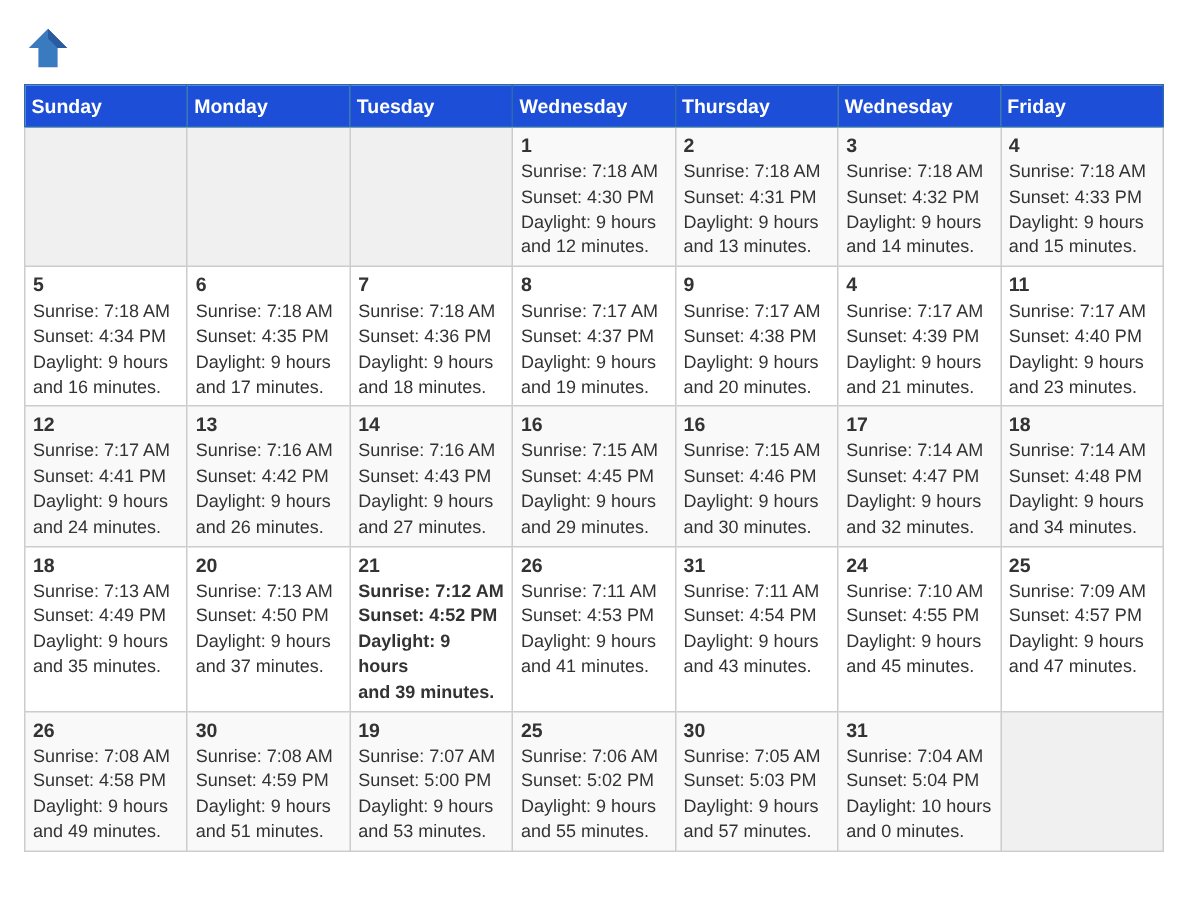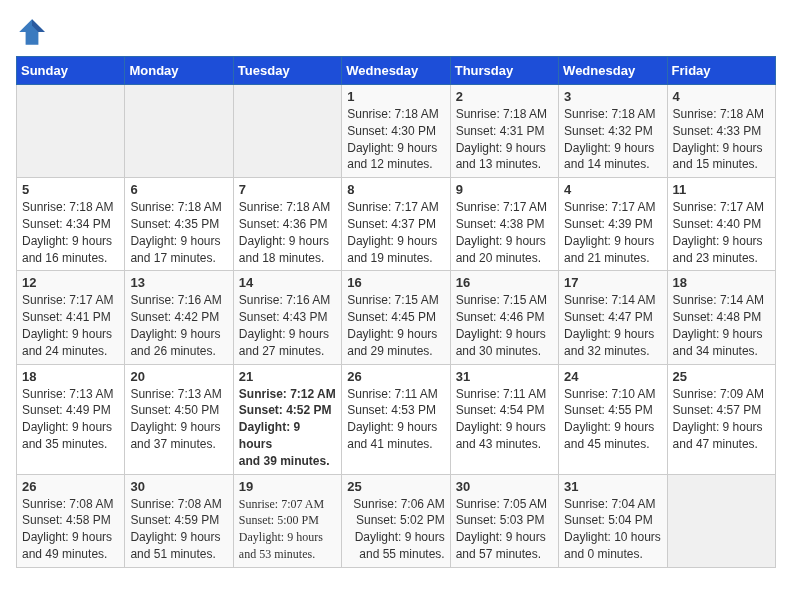--- a/index.html
+++ b/index.html
@@ -314,28 +314,28 @@
         </td>
         <td>
           <span class="day-number">30</span>
           <div class="day-info" style="white-space: pre-line;">Sunrise: 7:08 AM
 Sunset: 4:59 PM
 Daylight: 9 hours
 and 51 minutes.</div>
         </td>
         <td>
           <span class="day-number">19</span>
-          <div class="day-info" style="white-space: pre-line; font-family: Liberation Serif, serif;">Sunrise: 7:07 AM
+          <div class="day-info" style="white-space: pre-line;">Sunrise: 7:07 AM
 Sunset: 5:00 PM
 Daylight: 9 hours
 and 53 minutes.</div>
         </td>
         <td>
           <span class="day-number">25</span>
-          <div class="day-info" style="white-space: pre-line; text-align: right;">Sunrise: 7:06 AM
+          <div class="day-info" style="white-space: pre-line;">Sunrise: 7:06 AM
 Sunset: 5:02 PM
 Daylight: 9 hours
 and 55 minutes.</div>
         </td>
         <td>
           <span class="day-number">30</span>
           <div class="day-info" style="white-space: pre-line;">Sunrise: 7:05 AM
 Sunset: 5:03 PM
 Daylight: 9 hours
 and 57 minutes.</div>

